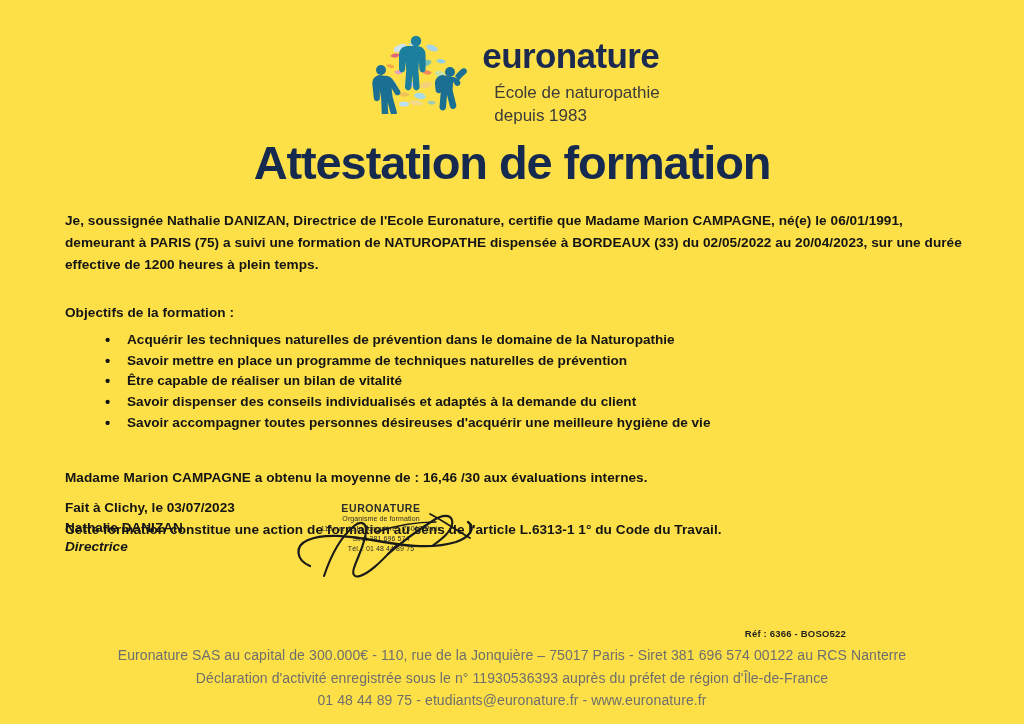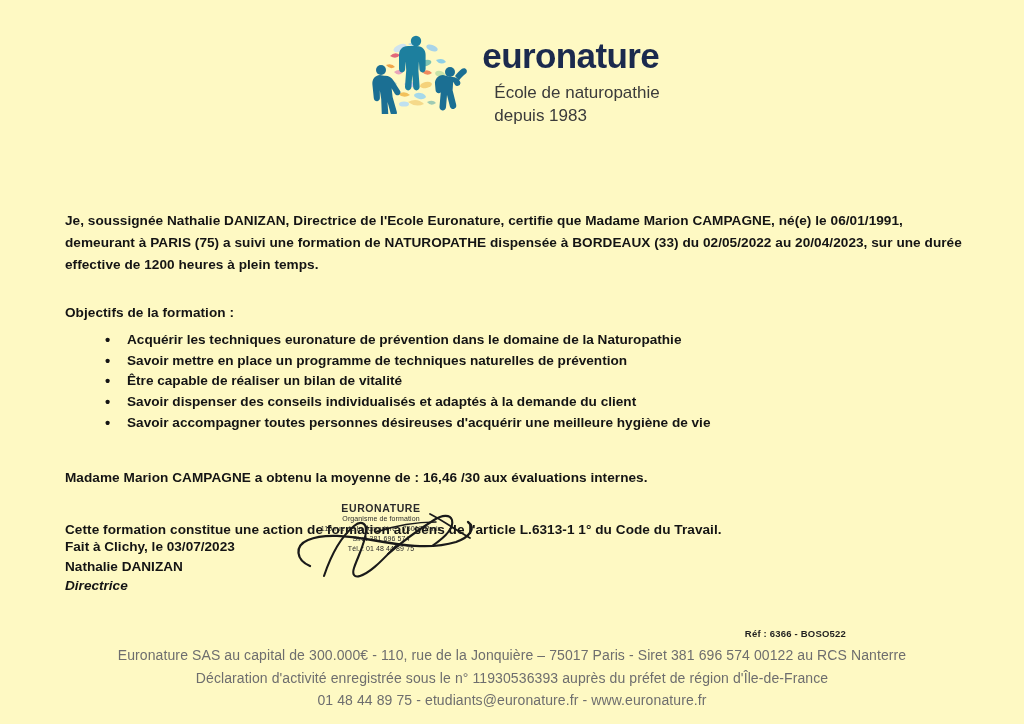--- a/index.html
+++ b/index.html
@@ -13,21 +13,21 @@
     height: 724px;
     position: relative;
     font-family: "Liberation Sans", "DejaVu Sans", sans-serif;
     color: #111111;
     overflow: hidden;
   }
 
   .page {
     position: absolute;
     inset: 0;
-    background: #fef9c3;
+    background: #fde047;
   }
 
   
   .header {
     position: absolute;
     top: 32px;
     left: 0;
     width: 100%;
     display: flex;
     justify-content: center;
@@ -114,21 +114,20 @@
 
   
   .sign-block {
     position: absolute;
     top: 498px;
     left: 65px;
     font-size: 13.6px;
     font-weight: bold;
     line-height: 1.45;
     color: #141414;
-    margin-top: 39px;
   }
   .sign-role { font-style: italic; }
 
   .stamp-area {
     position: absolute;
     top: 498px;
     left: 286px;
     width: 210px;
     height: 90px;
   }
@@ -252,29 +251,30 @@
       <div class="logo-text">
         <div class="wordmark">euronature</div>
         <div class="tagline">
           <div>École de naturopathie</div>
           <div>depuis 1983</div>
         </div>
       </div>
     </div>
   </div>
 
+  <div class="doc-title">Attestation de formation</div>
 
   <div class="body-wrap">
 
     <div class="para">Je, soussignée Nathalie DANIZAN, Directrice de l'Ecole Euronature, certifie que Madame Marion CAMPAGNE, né(e) le 06/01/1991, demeurant à PARIS (75) a suivi une formation de NATUROPATHE dispensée à BORDEAUX (33) du 02/05/2022 au 20/04/2023, sur une durée effective de 1200 heures à plein temps.</div>
 
     <div class="para block-gap-lg">Objectifs de la formation :</div>
 
     <ul class="objectives">
-      <li>Acquérir les techniques euronature de prévention dans le domaine de la Naturopathie</li>
+      <li>Acquérir les techniques naturelles de prévention dans le domaine de la Naturopathie</li>
       <li>Savoir mettre en place un programme de techniques naturelles de prévention</li>
       <li>Être capable de réaliser un bilan de vitalité</li>
       <li>Savoir dispenser des conseils individualisés et adaptés à la demande du client</li>
       <li>Savoir accompagner toutes personnes désireuses d'acquérir une meilleure hygiène de vie</li>
     </ul>
 
     <div class="para" style="margin-top:34px;">Madame Marion CAMPAGNE a obtenu la moyenne de : 16,46 /30 aux évaluations internes.</div>
 
     <div class="para" style="margin-top:30px;">Cette formation constitue une action de formation au sens de l'article L.6313-1 1° du Code du Travail.</div>
   </div>

